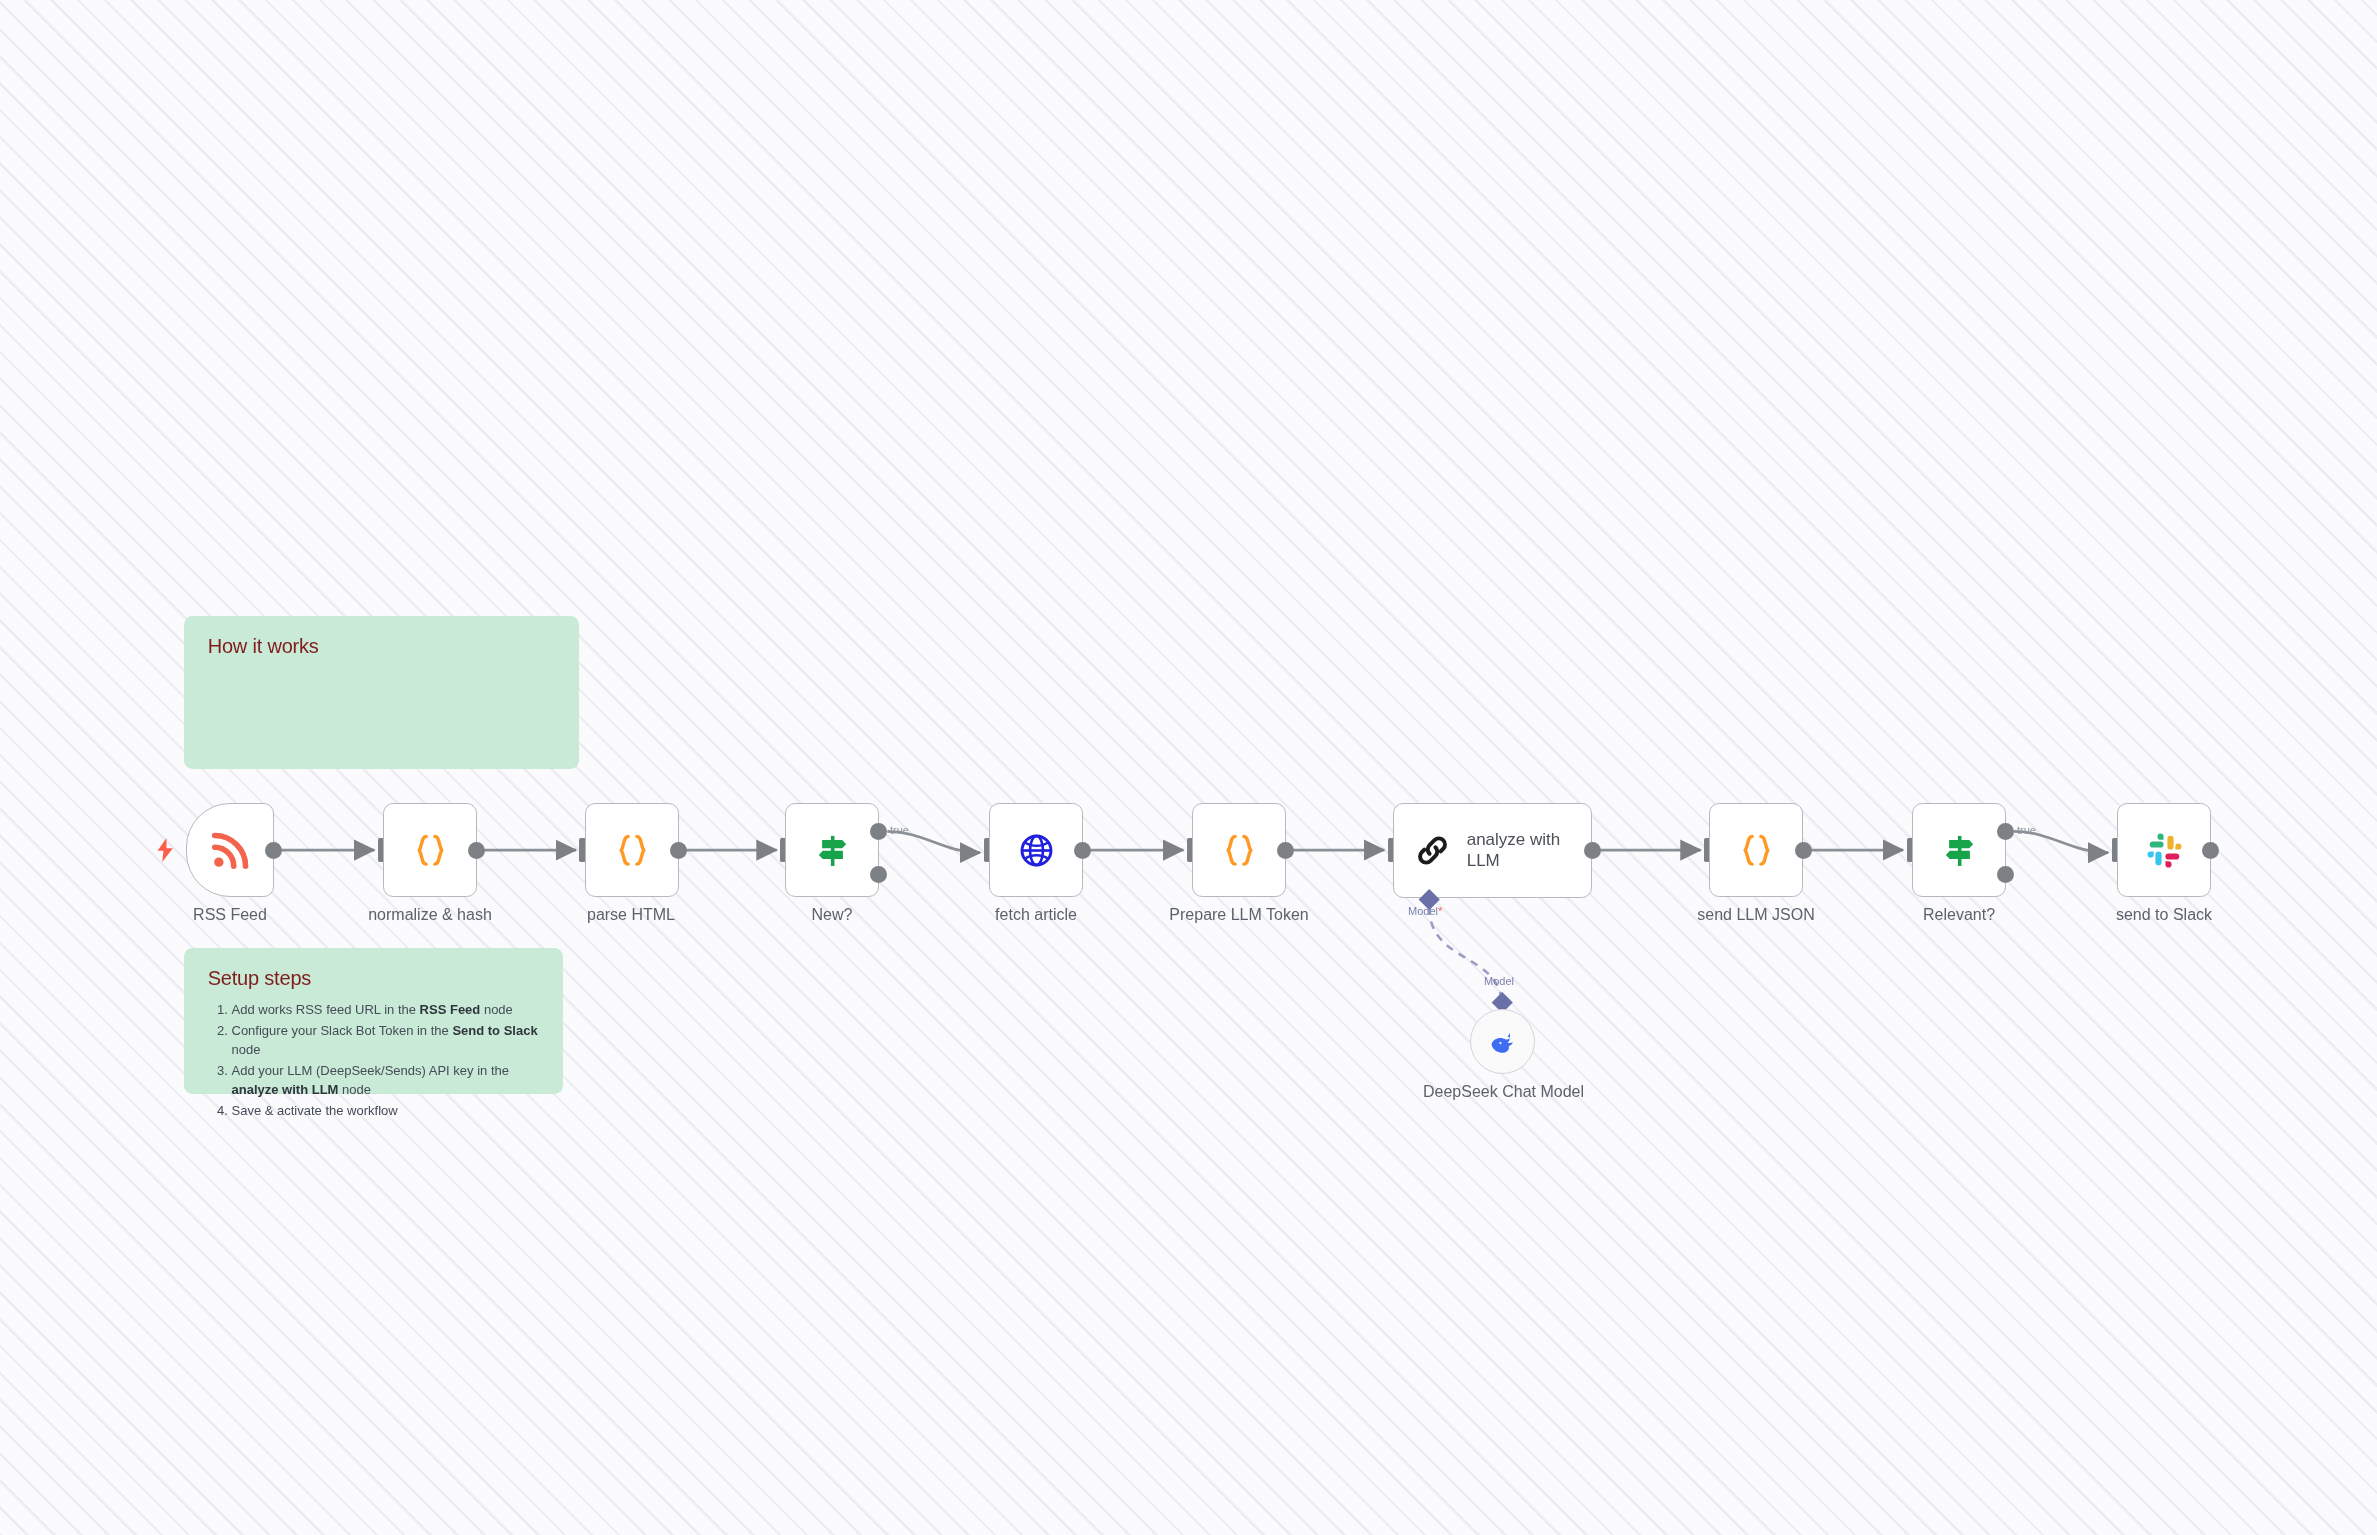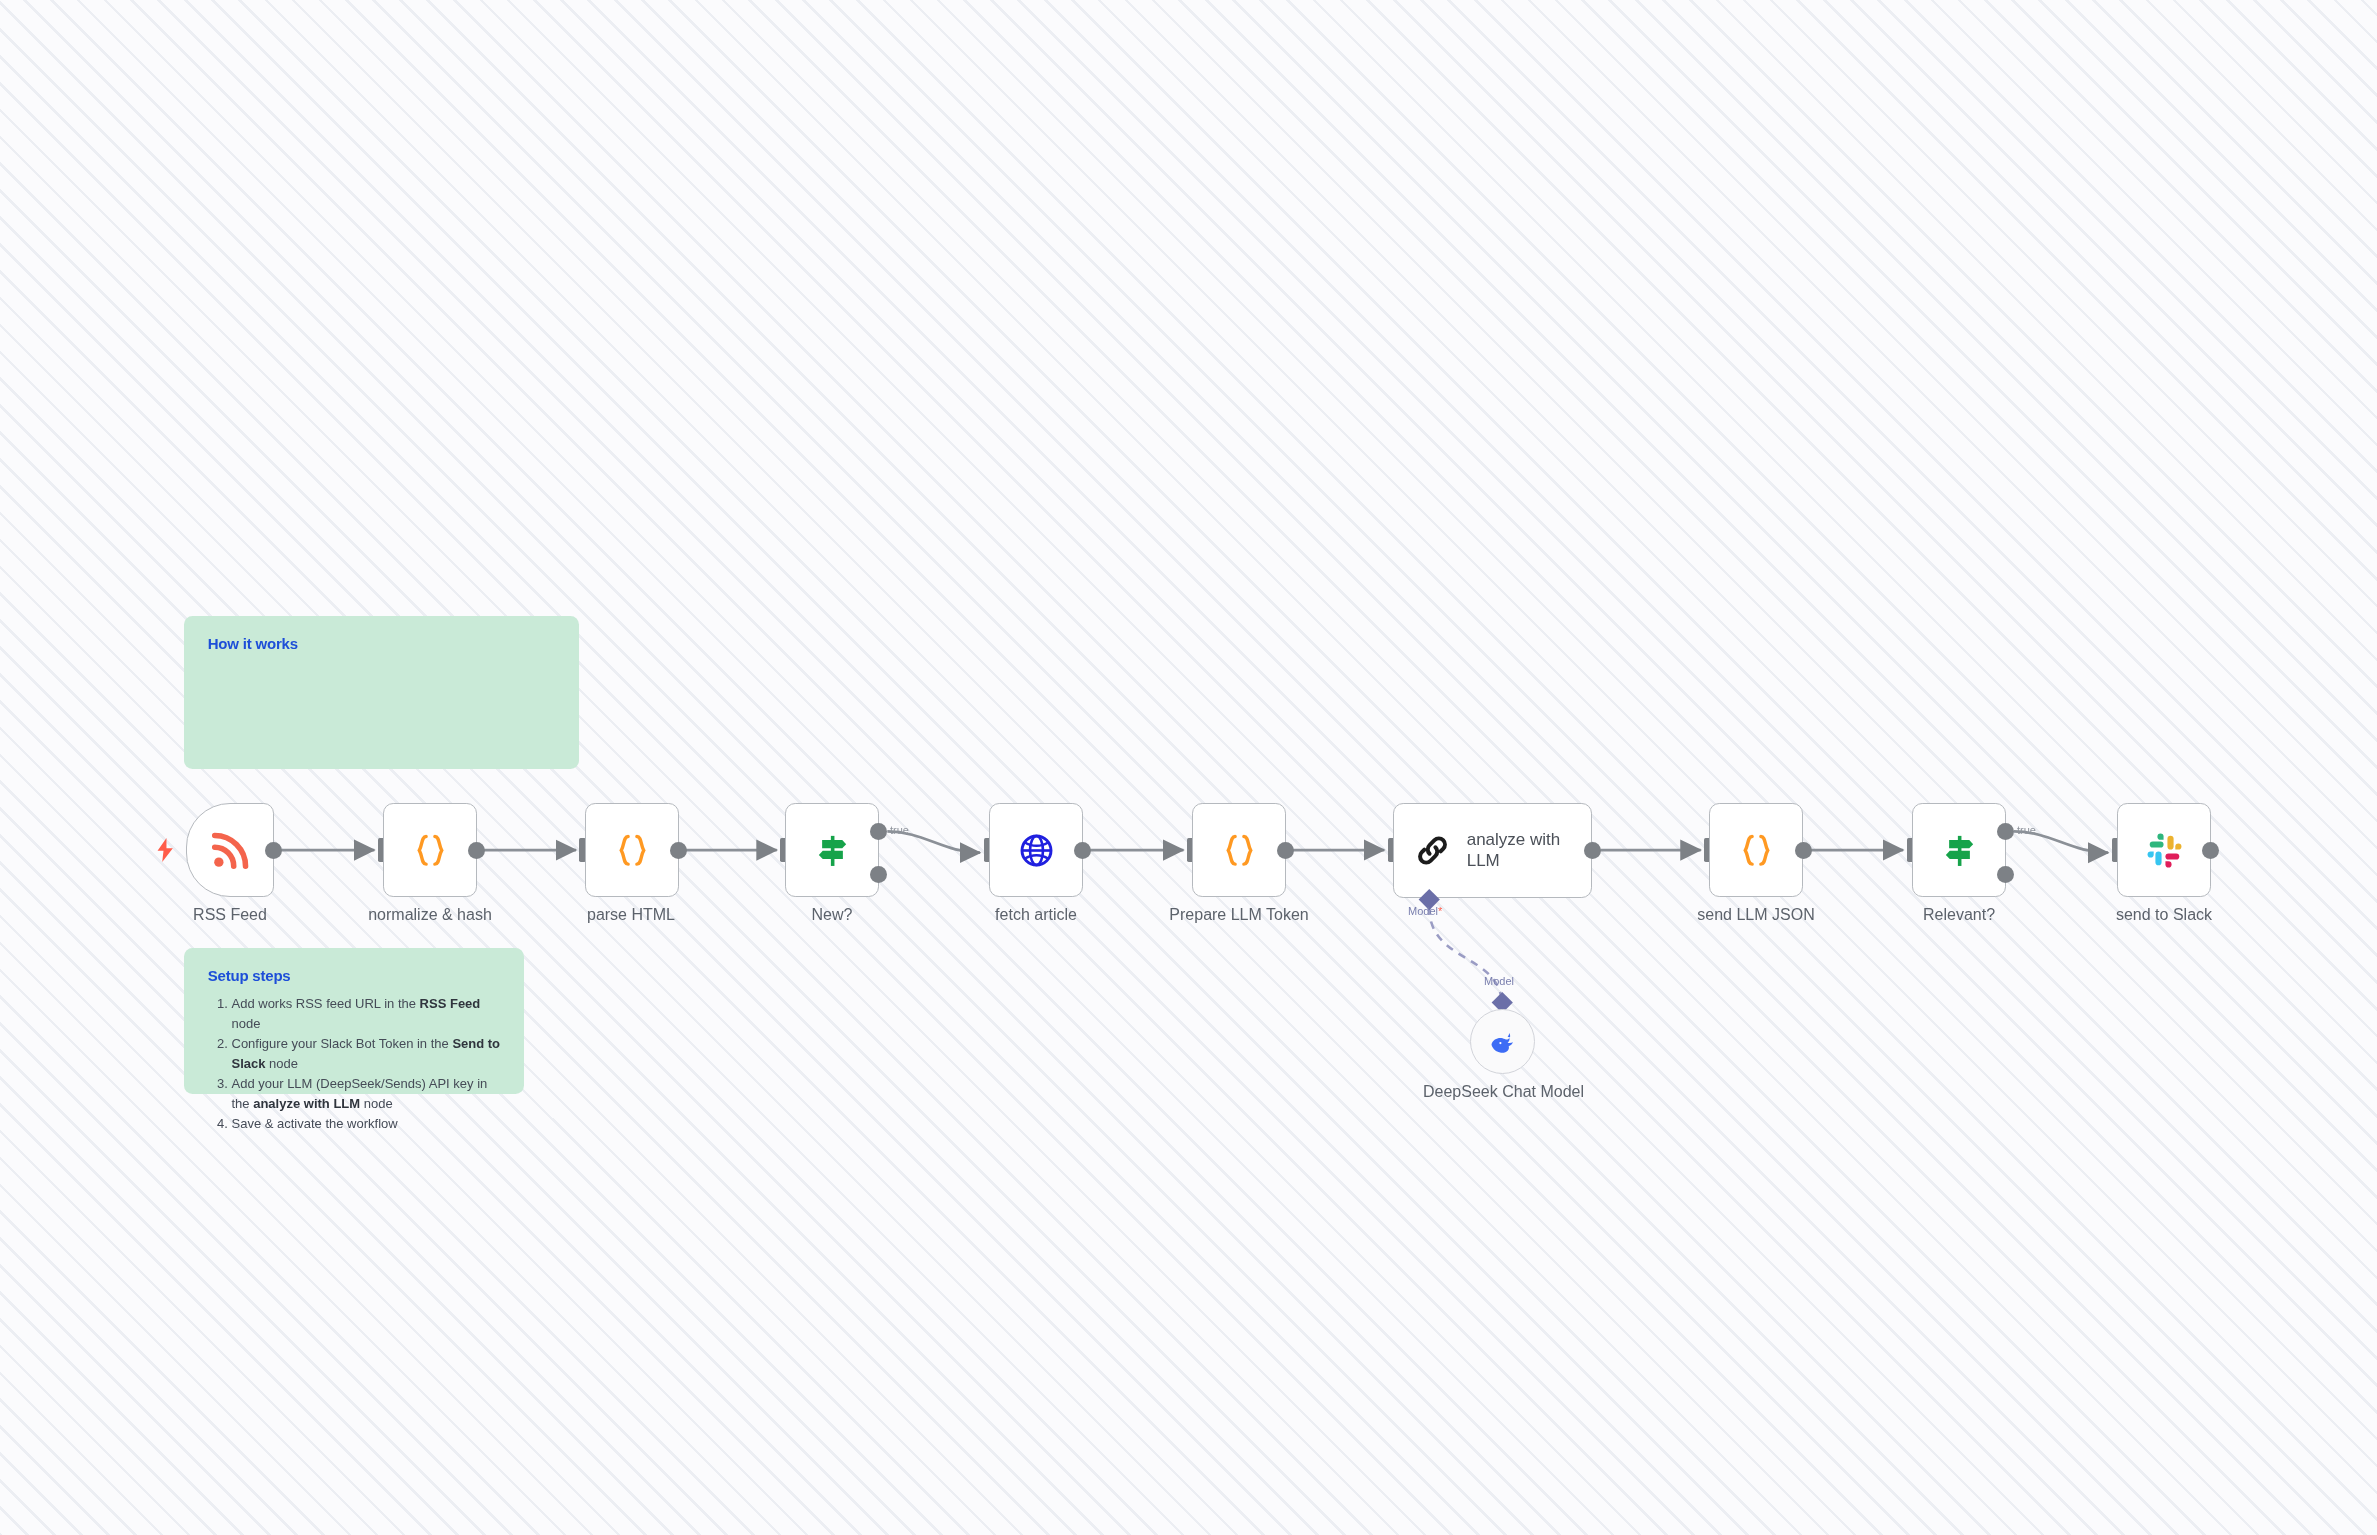--- a/index.html
+++ b/index.html
@@ -39,23 +39,23 @@
   
   .sticky {
     position: absolute;
     background: #c9ead7;
     border-radius: 8.5px;
     box-sizing: border-box;
     padding: 19px 22px 17px 22px;
     color: #3f4450;
   }
   .sticky-title {
-    font-size: 15px;
-    font-weight: bold;
-    color: #1d4ed8;
+    font-size: 20px;
+    font-weight: normal;
+    color: #7f1d1d;
     margin: 0 0 10.2px 1.7px;
     letter-spacing: -0.2px;
   }
   .sticky ul, .sticky ol {
     margin: 0;
     padding-left: 25.5px;
     font-size: 13px;
     line-height: 19.6px;
     color: #454b57;
   }
@@ -183,21 +183,21 @@
       <path d="M2367,977 C2410,977 2435,1002 2478,1002" marker-end="url(#arrow)"></path>
     </g>
 
     <path d="M1680,1066 C1680,1130 1757,1120 1765,1174" stroke="#9a9cc4" stroke-width="3" stroke-dasharray="9,8" fill="none"></path>
   </svg>
 
   <div class="sticky" style="left:184px; top:616px; width:395px; height:153px;">
     <div class="sticky-title">How it works</div>
   </div>
 
-  <div class="sticky" style="left:184px; top:948px; width:340px; height:146px;">
+  <div class="sticky" style="left:184px; top:948px; width:379px; height:146px;">
     <div class="sticky-title">Setup steps</div>
     <ol>
       <li><span>Add works RSS feed URL in the </span><b>RSS Feed</b><span> node</span></li>
       <li><span>Configure your Slack Bot Token in the </span><b>Send to Slack</b><span> node</span></li>
       <li><span>Add your LLM (DeepSeek/Sends) API key in the </span><b>analyze with LLM</b><span> node</span></li>
       <li><span>Save &amp; activate the workflow</span></li>
     </ol>
   </div>
 
   <div class="bolt" style="left:155px; top:838px;">

